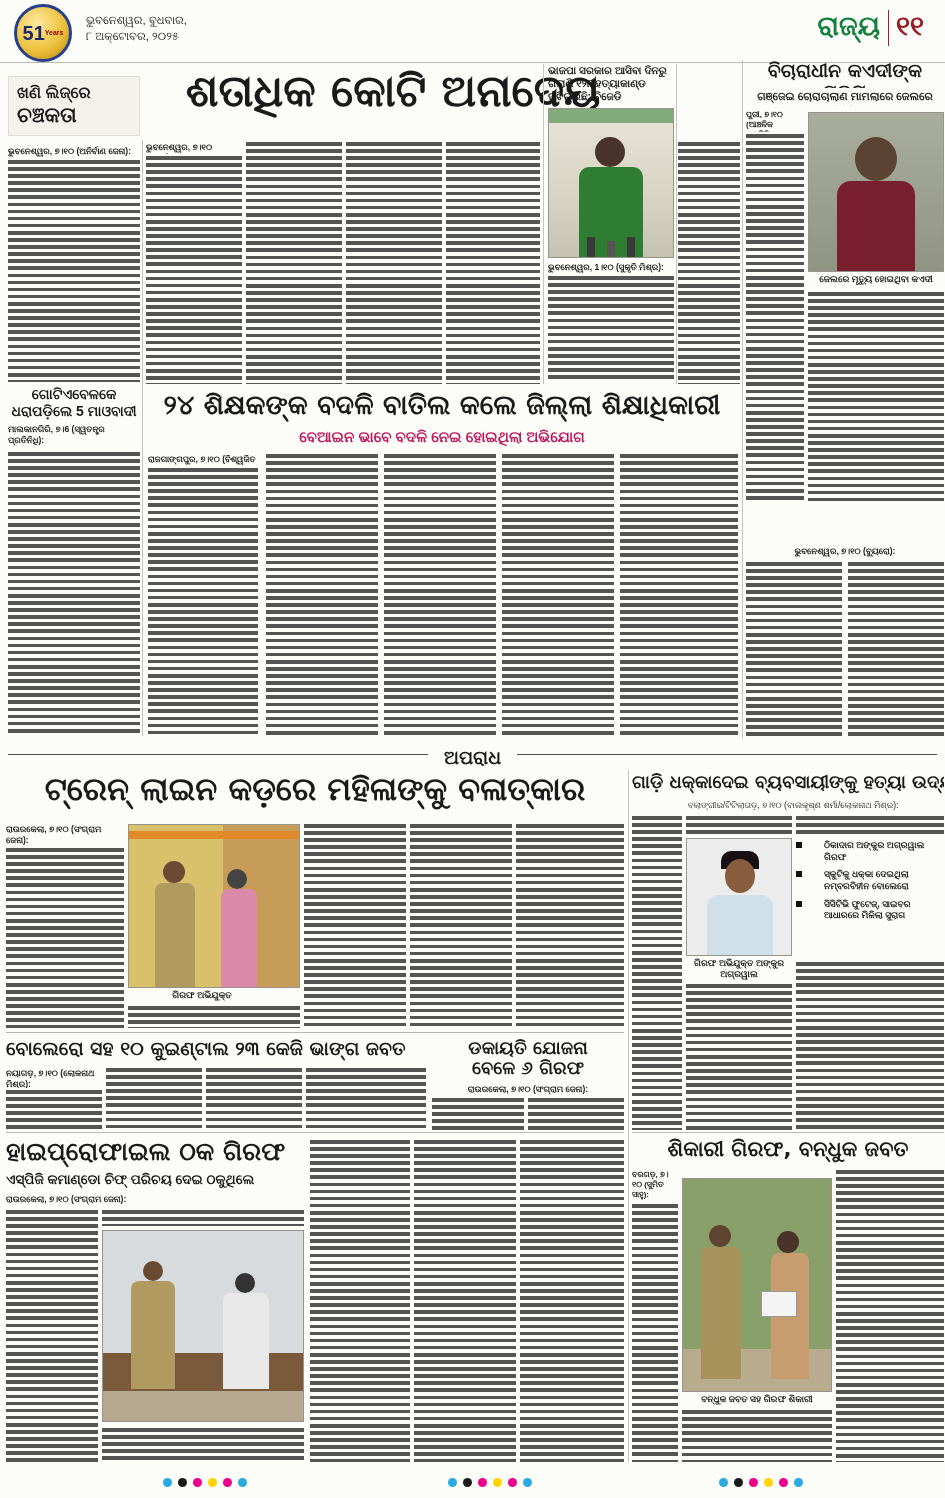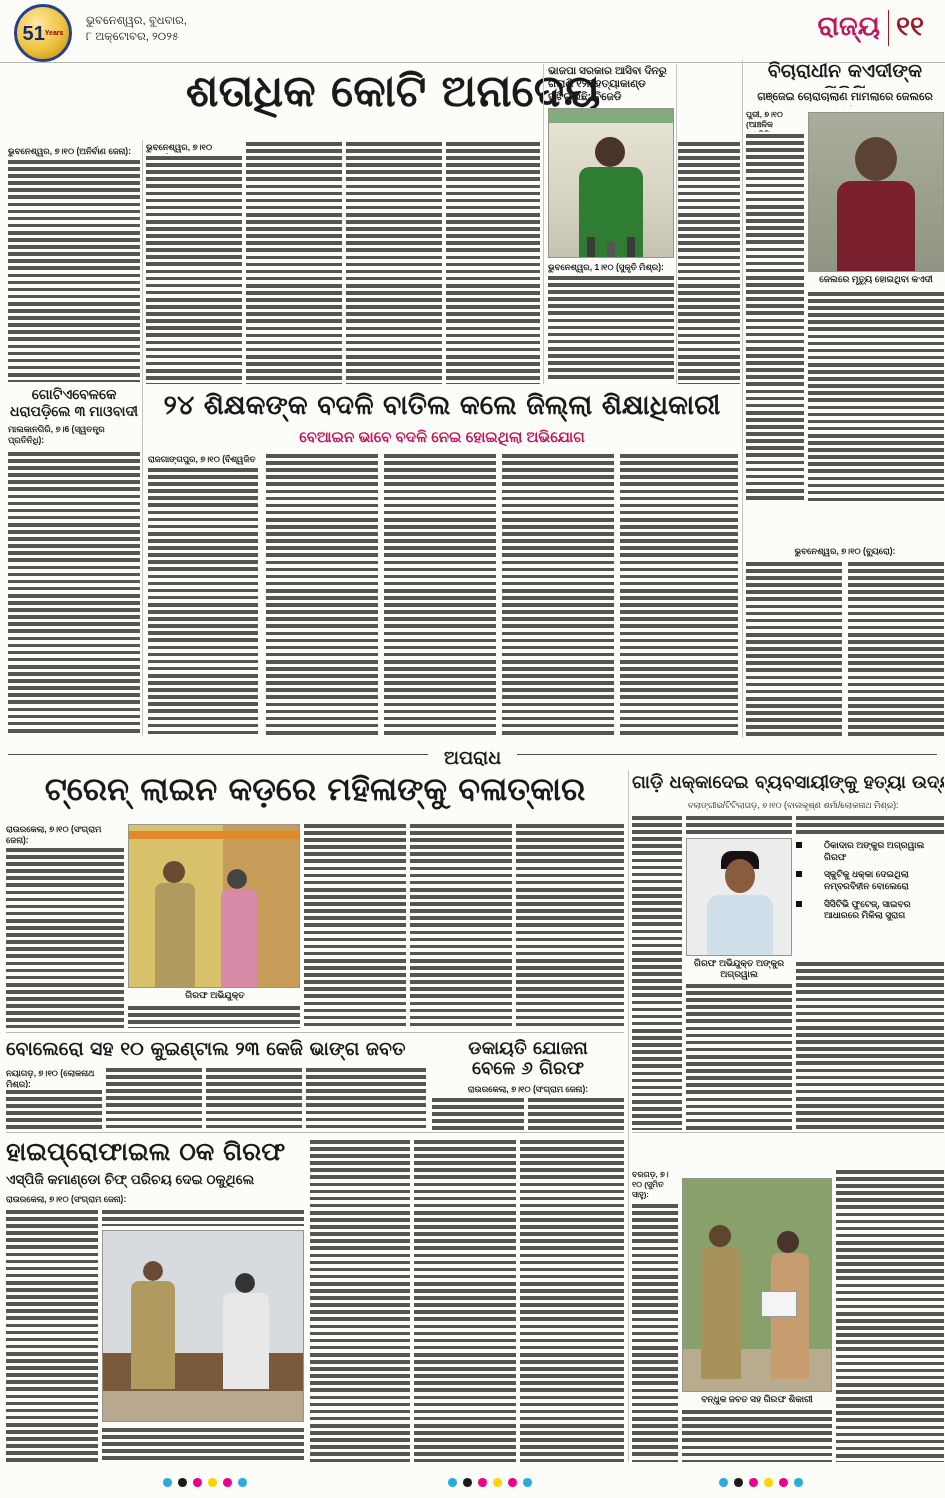--- a/index.html
+++ b/index.html
@@ -14,21 +14,21 @@
   .vrule{width:1px;background:#c4c4c0;}
   .hrule{height:1px;background:#b9b9b5;}
   .photo{border:1px solid #97948e;overflow:hidden;}
   .pp{position:absolute;}
   .badge{width:58px;height:58px;border-radius:50%;border:3px solid #27408b;
          background:radial-gradient(circle at 38% 32%,#ffe9a0,#eec23e 55%,#b8860b);
          display:flex;flex-direction:row;align-items:center;justify-content:center;}
   .badge-num{font-size:20px;font-weight:800;color:#1a2a6b;line-height:1;}
   .badge-years{font-size:7px;font-weight:700;color:#8b0000;line-height:1.2;}
   .ed-date{font-size:11.5px;line-height:1.35;color:#222;}
-  .sec-title{font-size:27px;font-weight:800;color:#be185d;font-family:"DejaVu Sans",sans-serif;}
+  .sec-title{font-size:27px;font-weight:800;color:#15803d;font-family:"DejaVu Sans",sans-serif;}
   .pg-num{font-size:27px;font-weight:800;color:#9b1c24;font-family:"DejaVu Sans",sans-serif;}
   .kicker-box{background:#f3f2ec;border:1px solid #ddddd6;padding:6px 8px;}
   .kb1{font-size:16px;font-weight:800;line-height:1.2;}
   .kb2{font-size:21px;font-weight:800;line-height:1.25;}
   .subhl{font-weight:800;text-align:center;line-height:1.2;overflow:hidden;}
   .crime-label-wrap{text-align:center;}
   .crime-label{display:inline-block;background:#fcfcf8;padding:0 16px;font-size:19px;font-weight:800;
                font-family:"DejaVu Sans",sans-serif;position:relative;top:-12px;}
   .crime-line{height:1px;background:#4d4d4d;}
   .bullets .b{display:flex;gap:22px;font-size:9px;font-weight:700;line-height:1.3;margin-bottom:6px;text-align:left;}
@@ -47,28 +47,32 @@
   </div>
   <div class="abs ed-date" style="left:86px;top:13px;width:160px;">
     <div>ଭୁବନେଶ୍ୱର, ବୁଧବାର,</div>
     <div>୮ ଅକ୍ଟୋବର, ୨୦୨୫</div>
   </div>
   <div class="abs sec-title" style="left:780px;top:10px;width:100px;text-align:right;">ରାଜ୍ୟ</div>
   <div class="abs vrule" style="left:888px;top:10px;height:36px;background:#9b1c24;"></div>
   <div class="abs pg-num" style="left:896px;top:10px;width:44px;">୧୧</div>
   <div class="abs hrule" style="left:0;top:62px;width:945px;"></div>
 
+  <div class="abs kicker-box" style="left:8px;top:76px;width:132px;height:60px;">
+    <div class="kb1">ଖଣି ଲିଜ୍‌ରେ</div>
+    <div class="kb2">ଚଞ୍ଚକତା</div>
+  </div>
   <div class="abs hl" style="left:146px;top:66px;width:494px;height:66px;font-size:44px;">ଶତାଧିକ କୋଟି ଅନାଦେୟ</div>
 
   <div class="abs dl" style="left:8px;top:146px;width:132px;height:12px;">ଭୁବନେଶ୍ୱର, ୭।୧୦ (ଅନିର୍ବାଣ ଜେନା):</div>
   <div class="abs tx" style="left:8px;top:160px;width:132px;height:222px;"></div>
 
   <div class="abs subhl" style="left:8px;top:386px;width:132px;font-size:14px;">
     <div>ଗୋଟିଏବେଳକେ</div>
-    <div>ଧରାପଡ଼ିଲେ ୩ ମାଓବାଦୀ</div>
+    <div>ଧରାପଡ଼ିଲେ 5 ମାଓବାଦୀ</div>
   </div>
   <div class="abs dl" style="left:8px;top:424px;width:132px;height:22px;">ମାଲକାନଗିରି, ୭।6 (ସ୍ୱତନ୍ତ୍ର ପ୍ରତିନିଧି):</div>
   <div class="abs tx" style="left:8px;top:452px;width:132px;height:284px;"></div>
 
   <div class="abs vrule" style="left:142px;top:140px;height:596px;"></div>
 
   <div class="abs dl" style="left:146px;top:142px;width:96px;height:12px;">ଭୁବନେଶ୍ୱର, ୭।୧୦ (ଅନିର୍ବାଣ ଜେନା):</div>
   <div class="abs tx" style="left:146px;top:156px;width:96px;height:228px;"></div>
   <div class="abs tx" style="left:246px;top:142px;width:96px;height:242px;"></div>
   <div class="abs tx" style="left:346px;top:142px;width:96px;height:242px;"></div>
@@ -124,21 +128,21 @@
   <div class="abs hl" style="left:6px;top:772px;width:618px;height:42px;font-size:32px;">ଟ୍ରେନ୍ ଲାଇନ କଡ଼ରେ ମହିଳାଙ୍କୁ ବଳାତ୍କାର</div>
   <div class="abs dl" style="left:6px;top:824px;width:118px;height:22px;">ରାଉରକେଲା, ୭।୧୦ (ସଂଗ୍ରାମ ଜେନା):</div>
   <div class="abs tx" style="left:6px;top:848px;width:118px;height:180px;"></div>
   <div class="abs photo" style="left:128px;top:824px;width:172px;height:164px;background:linear-gradient(90deg,#d9c06a 0 55%,#c79c58 55% 100%);">
     <div class="pp" style="left:0;top:6px;width:172px;height:8px;background:#e08a2a;"></div>
     <div class="pp" style="left:34px;top:36px;width:22px;height:22px;border-radius:50%;background:#6b4a33;"></div>
     <div class="pp" style="left:26px;top:58px;width:40px;height:104px;border-radius:8px 8px 0 0;background:#b09a5f;"></div>
     <div class="pp" style="left:98px;top:44px;width:20px;height:20px;border-radius:50%;background:#444;"></div>
     <div class="pp" style="left:92px;top:64px;width:36px;height:98px;border-radius:8px 8px 0 0;background:#d88aa8;"></div>
   </div>
-  <div class="abs cap" style="left:129px;top:990px;width:172px;height:13px;">ଗିରଫ ଅଭିଯୁକ୍ତ</div>
+  <div class="abs cap" style="left:116px;top:990px;width:172px;height:13px;">ଗିରଫ ଅଭିଯୁକ୍ତ</div>
   <div class="abs tx" style="left:128px;top:1006px;width:172px;height:22px;"></div>
   <div class="abs tx" style="left:304px;top:824px;width:102px;height:204px;"></div>
   <div class="abs tx" style="left:410px;top:824px;width:102px;height:204px;"></div>
   <div class="abs tx" style="left:516px;top:824px;width:108px;height:204px;"></div>
 
   <div class="abs vrule" style="left:628px;top:770px;height:692px;"></div>
 
   <div class="abs hl" style="left:632px;top:772px;width:312px;height:26px;font-size:18px;white-space:nowrap;">ଗାଡ଼ି ଧକ୍କାଦେଇ ବ୍ୟବସାୟୀଙ୍କୁ ହତ୍ୟା ଉଦ୍ୟମ</div>
   <div class="abs dl" style="left:637px;top:800px;width:312px;height:12px;text-align:center;font-weight:400;">ବଲାଙ୍ଗୀର/ଟିଟିଲାଗଡ଼, ୭।୧୦ (ବାଲକୃଷ୍ଣ ଶର୍ମା/ଲୋକନାଥ ମିଶ୍ର):</div>
   <div class="abs tx" style="left:632px;top:816px;width:50px;height:314px;"></div>
@@ -195,20 +199,21 @@
     <div class="pp" style="left:28px;top:50px;width:44px;height:108px;border-radius:8px 8px 0 0;background:#b09a5f;"></div>
     <div class="pp" style="left:132px;top:42px;width:20px;height:20px;border-radius:50%;background:#333;"></div>
     <div class="pp" style="left:120px;top:62px;width:46px;height:96px;border-radius:8px 8px 0 0;background:#e8e8e8;"></div>
   </div>
   <div class="abs tx" style="left:102px;top:1428px;width:202px;height:34px;"></div>
   <div class="abs tx" style="left:310px;top:1140px;width:100px;height:322px;"></div>
   <div class="abs tx" style="left:414px;top:1140px;width:102px;height:322px;"></div>
   <div class="abs tx" style="left:520px;top:1140px;width:104px;height:322px;"></div>
 
   <div class="abs hrule" style="left:632px;top:1132px;width:312px;"></div>
+  <div class="abs hl" style="left:632px;top:1138px;width:312px;height:28px;font-size:21px;">ଶିକାରୀ ଗିରଫ, ବନ୍ଧୁକ ଜବତ</div>
   <div class="abs dl" style="left:632px;top:1170px;width:46px;height:30px;font-size:8px;">ବରଗଡ଼, ୭।୧୦ (ସୁମିତ ସାହୁ):</div>
   <div class="abs tx" style="left:632px;top:1204px;width:46px;height:258px;"></div>
   <div class="abs photo" style="left:682px;top:1178px;width:150px;height:214px;background:linear-gradient(180deg,#8aa06a 0 80%,#b8ab8e 80% 100%);">
     <div class="pp" style="left:26px;top:46px;width:22px;height:22px;border-radius:50%;background:#5f4430;"></div>
     <div class="pp" style="left:18px;top:68px;width:40px;height:132px;border-radius:8px 8px 0 0;background:#a8925c;"></div>
     <div class="pp" style="left:94px;top:52px;width:22px;height:22px;border-radius:50%;background:#4a332a;"></div>
     <div class="pp" style="left:88px;top:74px;width:38px;height:126px;border-radius:8px 8px 0 0;background:#c79c6f;"></div>
     <div class="pp" style="left:78px;top:112px;width:34px;height:24px;background:#f4f4f4;border:1px solid #999;"></div>
   </div>
   <div class="abs cap" style="left:682px;top:1394px;width:150px;height:13px;">ବନ୍ଧୁକ ଜବତ ସହ ଗିରଫ ଶିକାରୀ</div>

